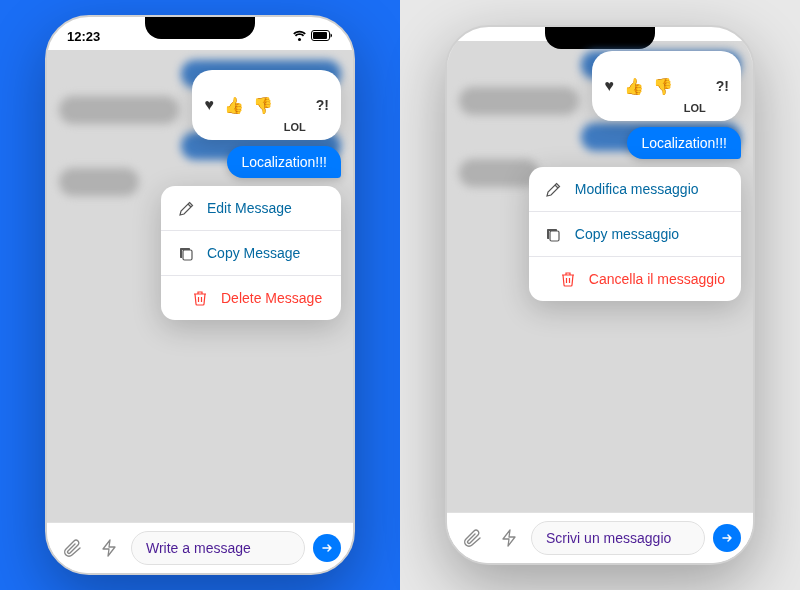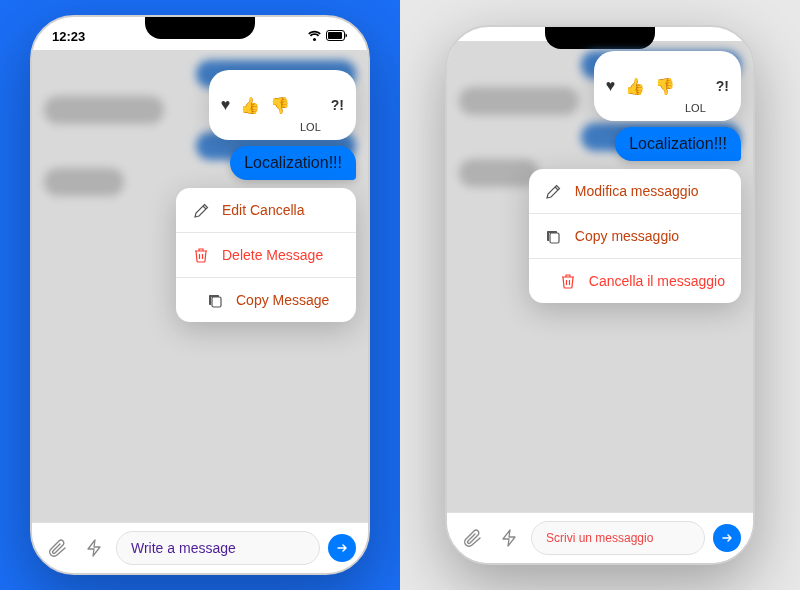--- a/index.html
+++ b/index.html
@@ -37,21 +37,21 @@
     .phone {
       position: relative;
       border-radius: 44px;
       background: white;
       border: 2px solid #d0d0d0;
       overflow: hidden;
       box-shadow: 0 20px 60px rgba(0,0,0,0.3);
     }
 
     .phone-left {
-      width: 340px;
+      width: 310px;
       height: 560px;
     }
 
     .phone-right {
       width: 310px;
       height: 540px;
     }
 
     
     .phone-top-bar {
@@ -134,38 +134,38 @@
     }
 
     .reaction-btn {
       font-size: 16px;
       cursor: pointer;
       color: #333;
     }
 
     .reaction-lol {
       font-size: 11px;
-      font-weight: 400;
+      font-weight: 700;
       color: #333;
       margin-top: 44px;
     }
 
     .reaction-exclaim {
       font-size: 14px;
       font-weight: 700;
       color: #333;
     }
 
     
     .message-bubble-ctx {
       background: #007AFF;
-      color: #0f172a;
+      color: #ffffff;
       border-radius: 18px 18px 4px 18px;
       padding: 8px 14px;
-      font-size: 16px;
+      font-size: 14px;
       font-weight: 500;
       margin-bottom: 8px;
       box-shadow: 0 2px 8px rgba(0,0,0,0.2);
       align-self: flex-end;
     }
 
     
     .context-menu {
       background: white;
       border-radius: 14px;
@@ -173,21 +173,21 @@
       box-shadow: 0 8px 30px rgba(0,0,0,0.2);
       min-width: 180px;
     }
 
     .context-menu-item {
       display: flex;
       align-items: center;
       gap: 12px;
       padding: 13px 16px;
       font-size: 14px;
-      color: #c2410c;
+      color: #0369a1;
       border-bottom: 0.5px solid #e5e5ea;
       cursor: pointer;
     }
 
     .context-menu-item:last-child {
       border-bottom: none;
       margin-left: 14px;
     }
 
     .context-menu-item.danger {
@@ -317,39 +317,39 @@
           <div class="message-bubble-ctx">Localization!!!</div>
 
           <div class="context-menu">
             <div class="context-menu-item">
               <span class="menu-icon">
                 <svg width="15" height="15" viewBox="0 0 15 15" fill="none">
                   <path d="M10.5 1.5L13.5 4.5L5 13L1 14L2 10L10.5 1.5Z" stroke="#555" stroke-width="1.2" fill="none"></path>
                   <path d="M9 3L12 6" stroke="#555" stroke-width="1.2"></path>
                 </svg>
               </span>
-              <span>Edit Cancella</span>
+              <span>Edit Message</span>
+            </div>
+            <div class="context-menu-item">
+              <span class="menu-icon">
+                <svg width="15" height="15" viewBox="0 0 15 15" fill="none">
+                  <rect x="4" y="4" width="9" height="10" rx="1.5" stroke="#555" stroke-width="1.2" fill="none"></rect>
+                  <path d="M2 2H10C10.6 2 11 2.4 11 3V4H4C3.4 4 3 4.4 3 5V12H2C1.4 12 1 11.6 1 11V3C1 2.4 1.4 2 2 2Z" fill="#555"></path>
+                </svg>
+              </span>
+              <span>Copy Message</span>
             </div>
             <div class="context-menu-item danger">
               <span class="menu-icon danger">
                 <svg width="14" height="16" viewBox="0 0 14 16" fill="none">
                   <path d="M1 4H13M5 4V2H9V4M2 4L3 14C3 14.6 3.4 15 4 15H10C10.6 15 11 14.6 11 14L12 4" stroke="#ff3b30" stroke-width="1.2" fill="none"></path>
                   <path d="M5.5 7V12M8.5 7V12" stroke="#ff3b30" stroke-width="1.2"></path>
                 </svg>
               </span>
               <span>Delete Message</span>
-            </div>
-            <div class="context-menu-item">
-              <span class="menu-icon">
-                <svg width="15" height="15" viewBox="0 0 15 15" fill="none">
-                  <rect x="4" y="4" width="9" height="10" rx="1.5" stroke="#555" stroke-width="1.2" fill="none"></rect>
-                  <path d="M2 2H10C10.6 2 11 2.4 11 3V4H4C3.4 4 3 4.4 3 5V12H2C1.4 12 1 11.6 1 11V3C1 2.4 1.4 2 2 2Z" fill="#555"></path>
-                </svg>
-              </span>
-              <span>Copy Message</span>
             </div>
           </div>
         </div>
       </div>
 
       <div class="input-bar">
         <div class="input-icon-btn">
           <svg width="18" height="18" viewBox="0 0 18 18" fill="none">
             <path d="M16 9L8 16C6.3 17.7 3.7 17.7 2 16C0.3 14.3 0.3 11.7 2 10L10 2C11.1 0.9 12.9 0.9 14 2C15.1 3.1 15.1 4.9 14 6L6 14C5.4 14.6 4.6 14.6 4 14C3.4 13.4 3.4 12.6 4 12L11 5" stroke="#888" stroke-width="1.4" fill="none" stroke-linecap="round"></path>
           </svg>
@@ -439,21 +439,21 @@
           <svg width="18" height="18" viewBox="0 0 18 18" fill="none">
             <path d="M16 9L8 16C6.3 17.7 3.7 17.7 2 16C0.3 14.3 0.3 11.7 2 10L10 2C11.1 0.9 12.9 0.9 14 2C15.1 3.1 15.1 4.9 14 6L6 14C5.4 14.6 4.6 14.6 4 14C3.4 13.4 3.4 12.6 4 12L11 5" stroke="#888" stroke-width="1.4" fill="none" stroke-linecap="round"></path>
           </svg>
         </div>
         <div class="input-icon-btn">
           <svg width="14" height="18" viewBox="0 0 14 18" fill="none">
             <path d="M8 1L1 10H7L6 17L13 8H7L8 1Z" stroke="#888" stroke-width="1.3" fill="none" stroke-linejoin="round"></path>
           </svg>
         </div>
         <div class="input-field">
-          <span style="color:#ef4444; font-size:12px;">Scrivi un messaggio</span>
+          <span style="color:#4c1d95; font-size:14px;">Scrivi un messaggio</span>
         </div>
         <div class="send-btn">
           <svg width="12" height="12" viewBox="0 0 12 12" fill="none">
             <path d="M2 6H10M7 3L10 6L7 9" stroke="white" stroke-width="1.5" stroke-linecap="round" stroke-linejoin="round"></path>
           </svg>
         </div>
       </div>
     </div>
   </div>
 </div>

